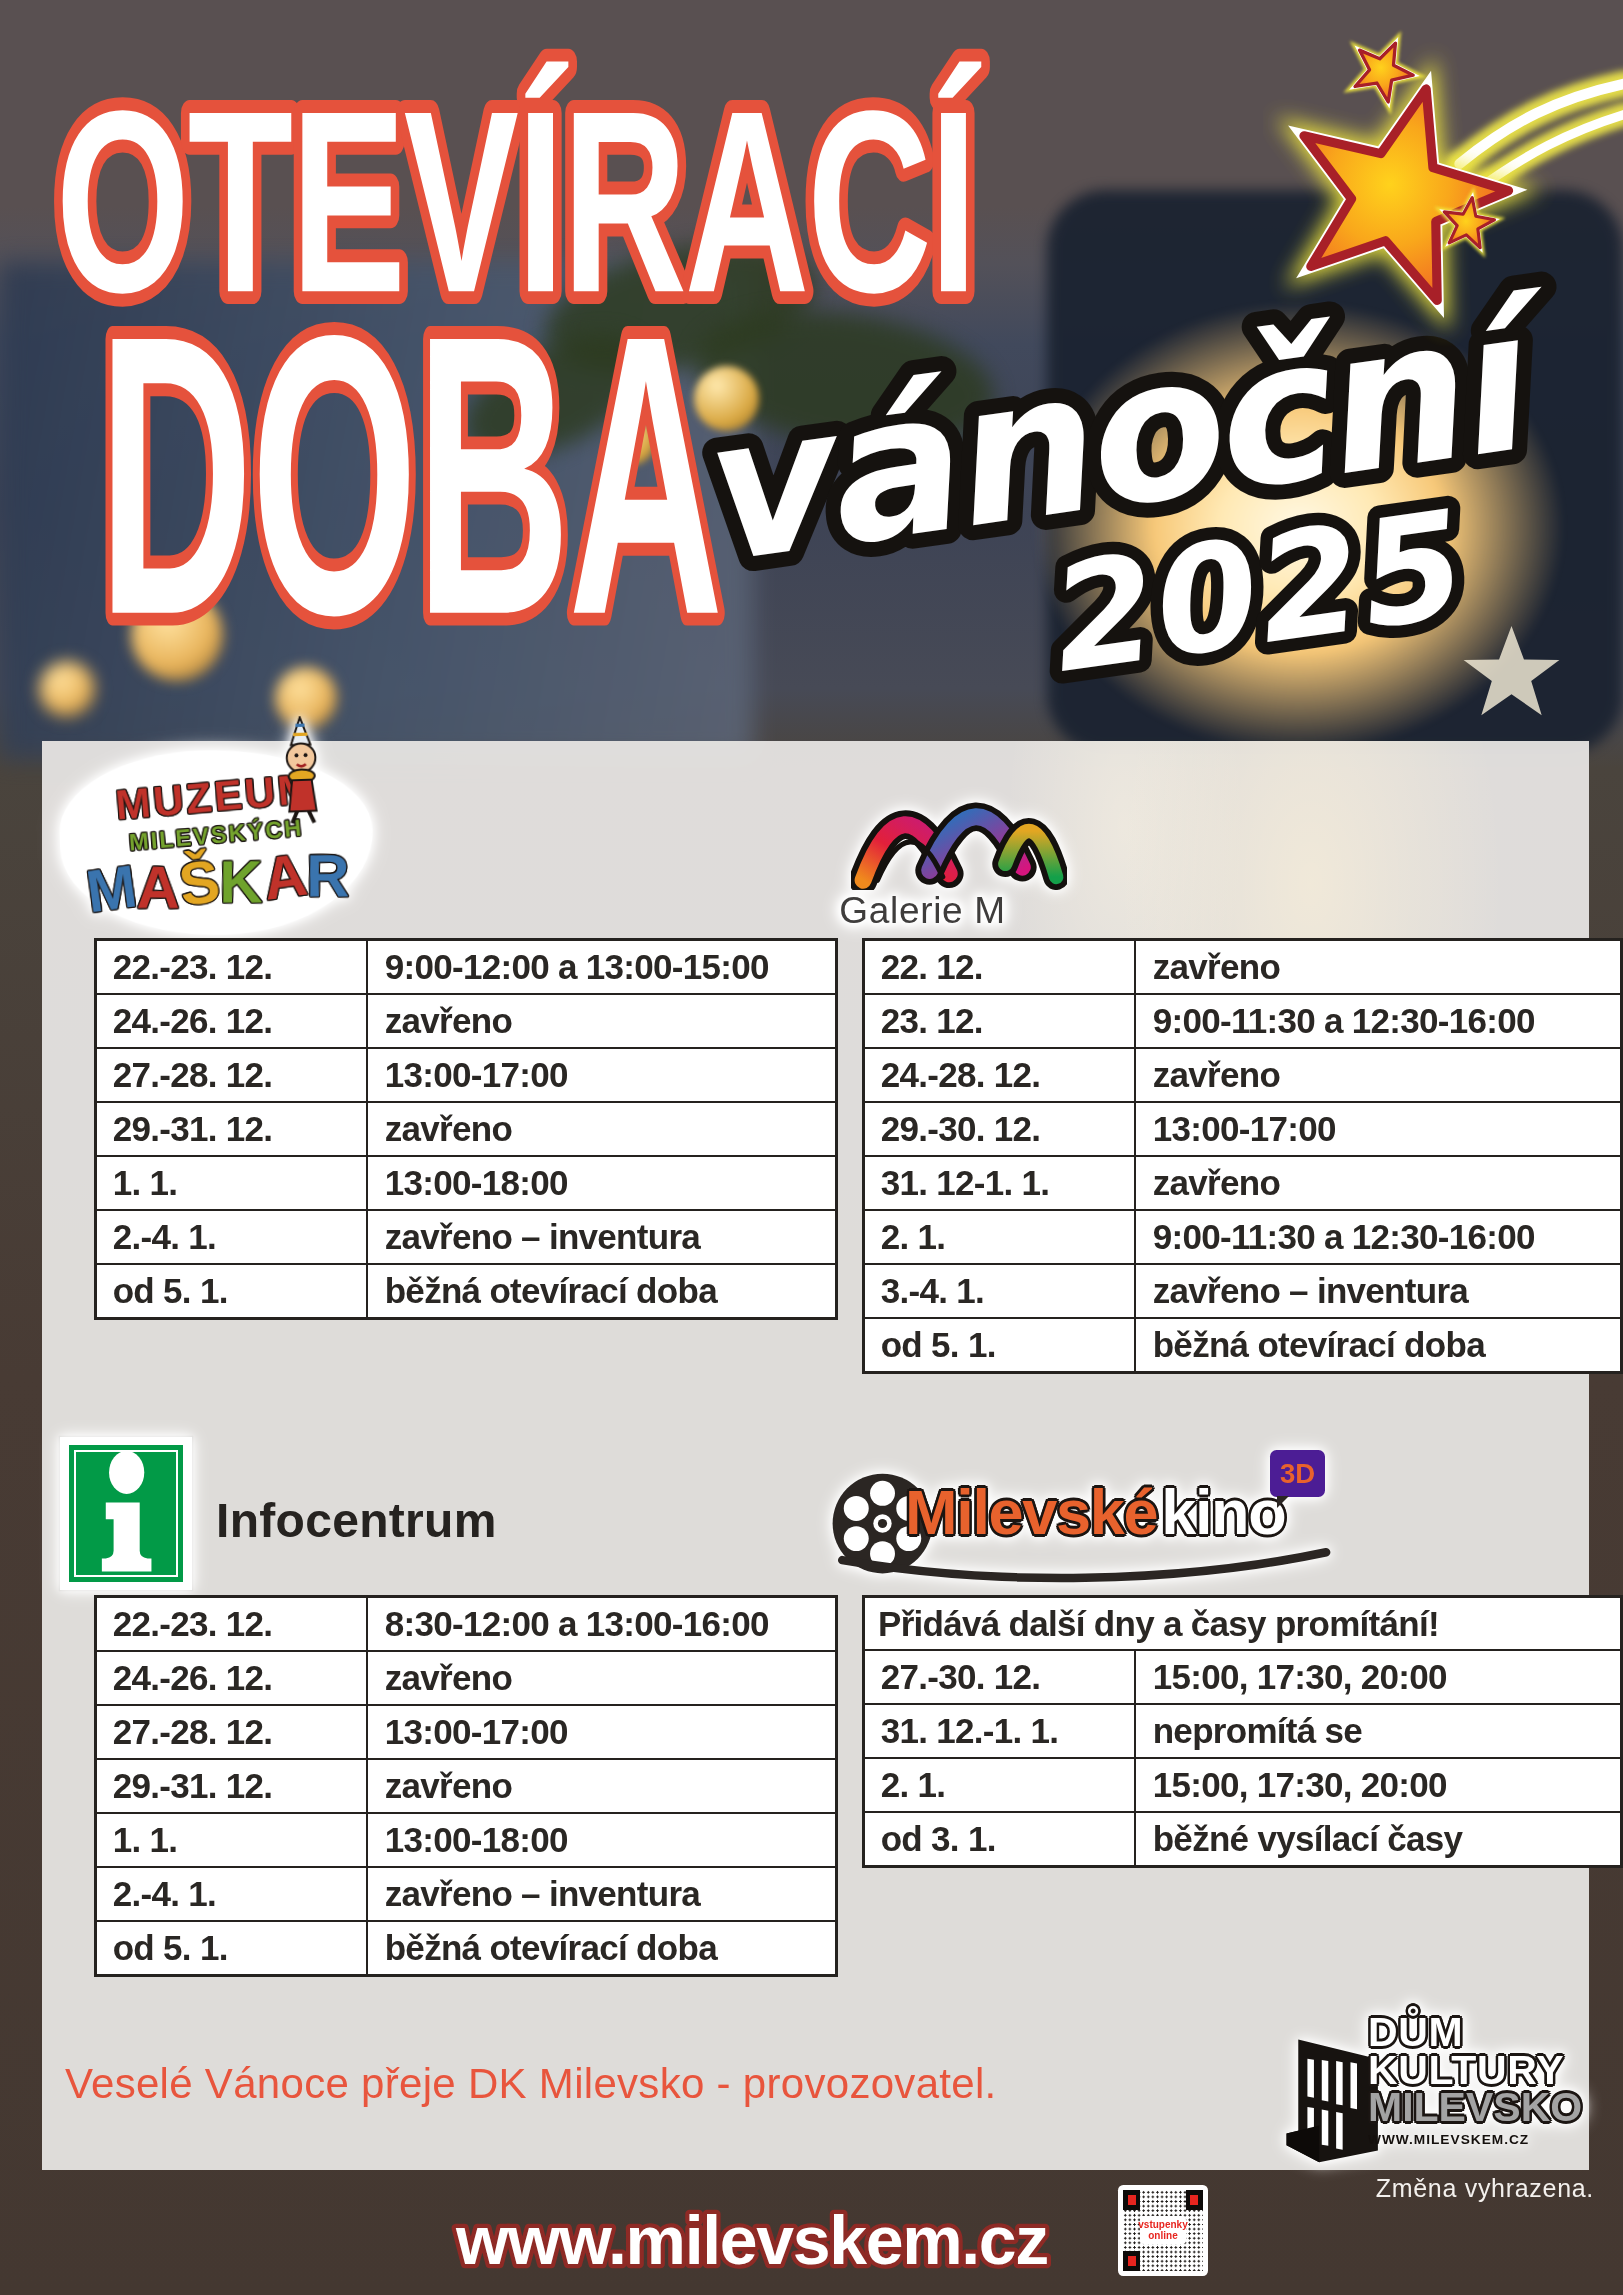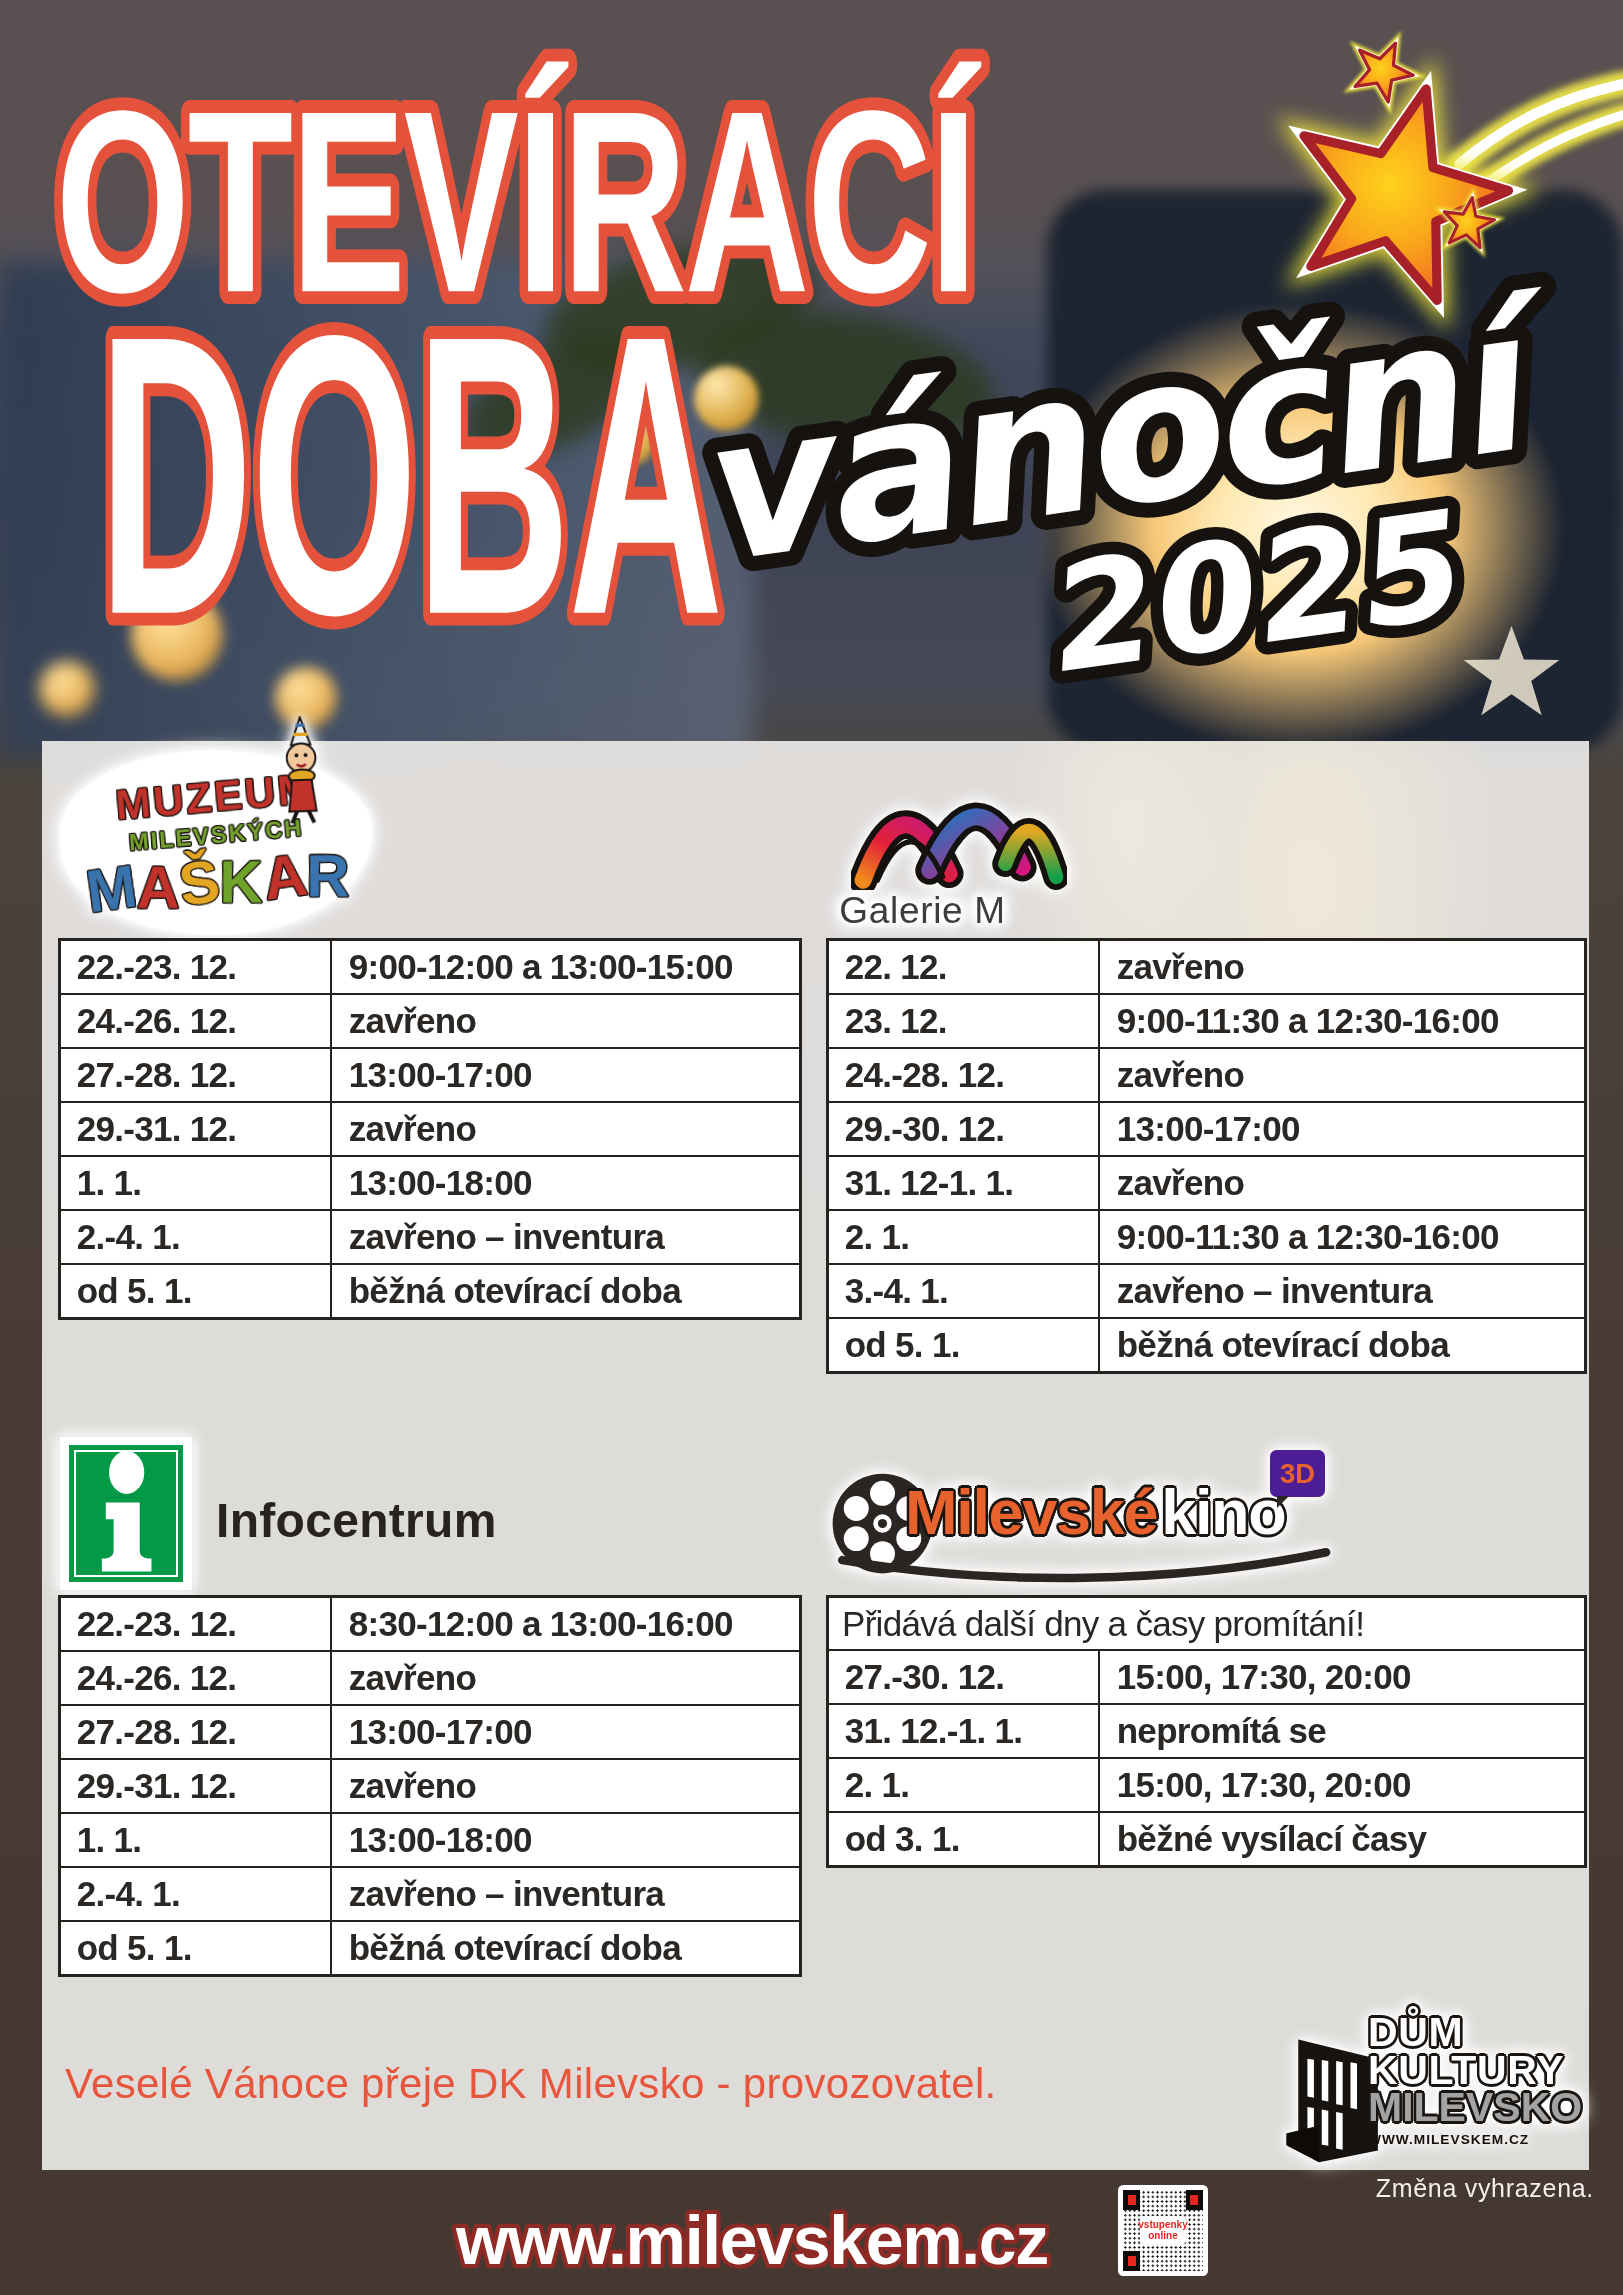--- a/index.html
+++ b/index.html
@@ -39,25 +39,25 @@
   .star-svg{position:absolute; left:1263px; top:0; z-index:3; pointer-events:none;}
   
   .panel{position:absolute; left:42px; top:741px; width:1547px; height:1429px; z-index:1;
     background:rgba(231,229,227,0.95);}
   .panel::after{content:""; position:absolute; inset:0;
     background:
       radial-gradient(275px 510px at 82% 10%, rgba(255,243,216,.55), rgba(255,243,216,0) 70%),
       radial-gradient(170px 393px at 70% 6%, rgba(255,247,228,.45), rgba(255,247,228,0) 70%);}
   
   .ttable{position:absolute; z-index:2; display:flex; flex-direction:column;
-    border:3.9px solid #25221f; background:#fff; color:var(--tableink);}
+    border:3.9px solid #25221f; background:#fff; color:var(--tableink);margin-left:36px;}
   .trow{display:flex; height:52px; border-top:2.6px solid #25221f; align-items:stretch;}
   .trow:first-child{border-top:none;}
   .thead{display:flex; height:51px; align-items:center; padding-left:13px;
-    font-size:35px; font-weight:normal; letter-spacing:-0.7px; border-bottom:0;}
+    font-size:35px; font-weight:bold; letter-spacing:-0.7px; border-bottom:0;}
   .tcell{display:flex; align-items:center; font-size:35px; font-weight:bold; letter-spacing:-0.7px;}
   .c-date{width:253px; min-width:253px; border-right:2.6px solid #25221f; padding-left:15.7px;}
   .c-time{flex:1; padding-left:17px;}
   .t-muzeum{left:58px;  top:938px; width:738px;}
   .t-galerie{left:826px;top:938px; width:755px;}
   .t-info{left:58px;  top:1595px; width:738px;}
   .t-kino{left:826px;top:1595px; width:755px;}
   
   .ol2{text-shadow:1.3px 0 0 var(--ink),-1.3px 0 0 var(--ink),0 1.3px 0 var(--ink),0 -1.3px 0 var(--ink),1px 1px 0 var(--ink),-1px -1px 0 var(--ink),1px -1px 0 var(--ink),-1px 1px 0 var(--ink);}
   .ol4{text-shadow:2.6px 0 0 var(--ink),-2.6px 0 0 var(--ink),0 2.6px 0 var(--ink),0 -2.6px 0 var(--ink),2px 2px 0 var(--ink),-2px -2px 0 var(--ink),2px -2px 0 var(--ink),-2px 2px 0 var(--ink);}

